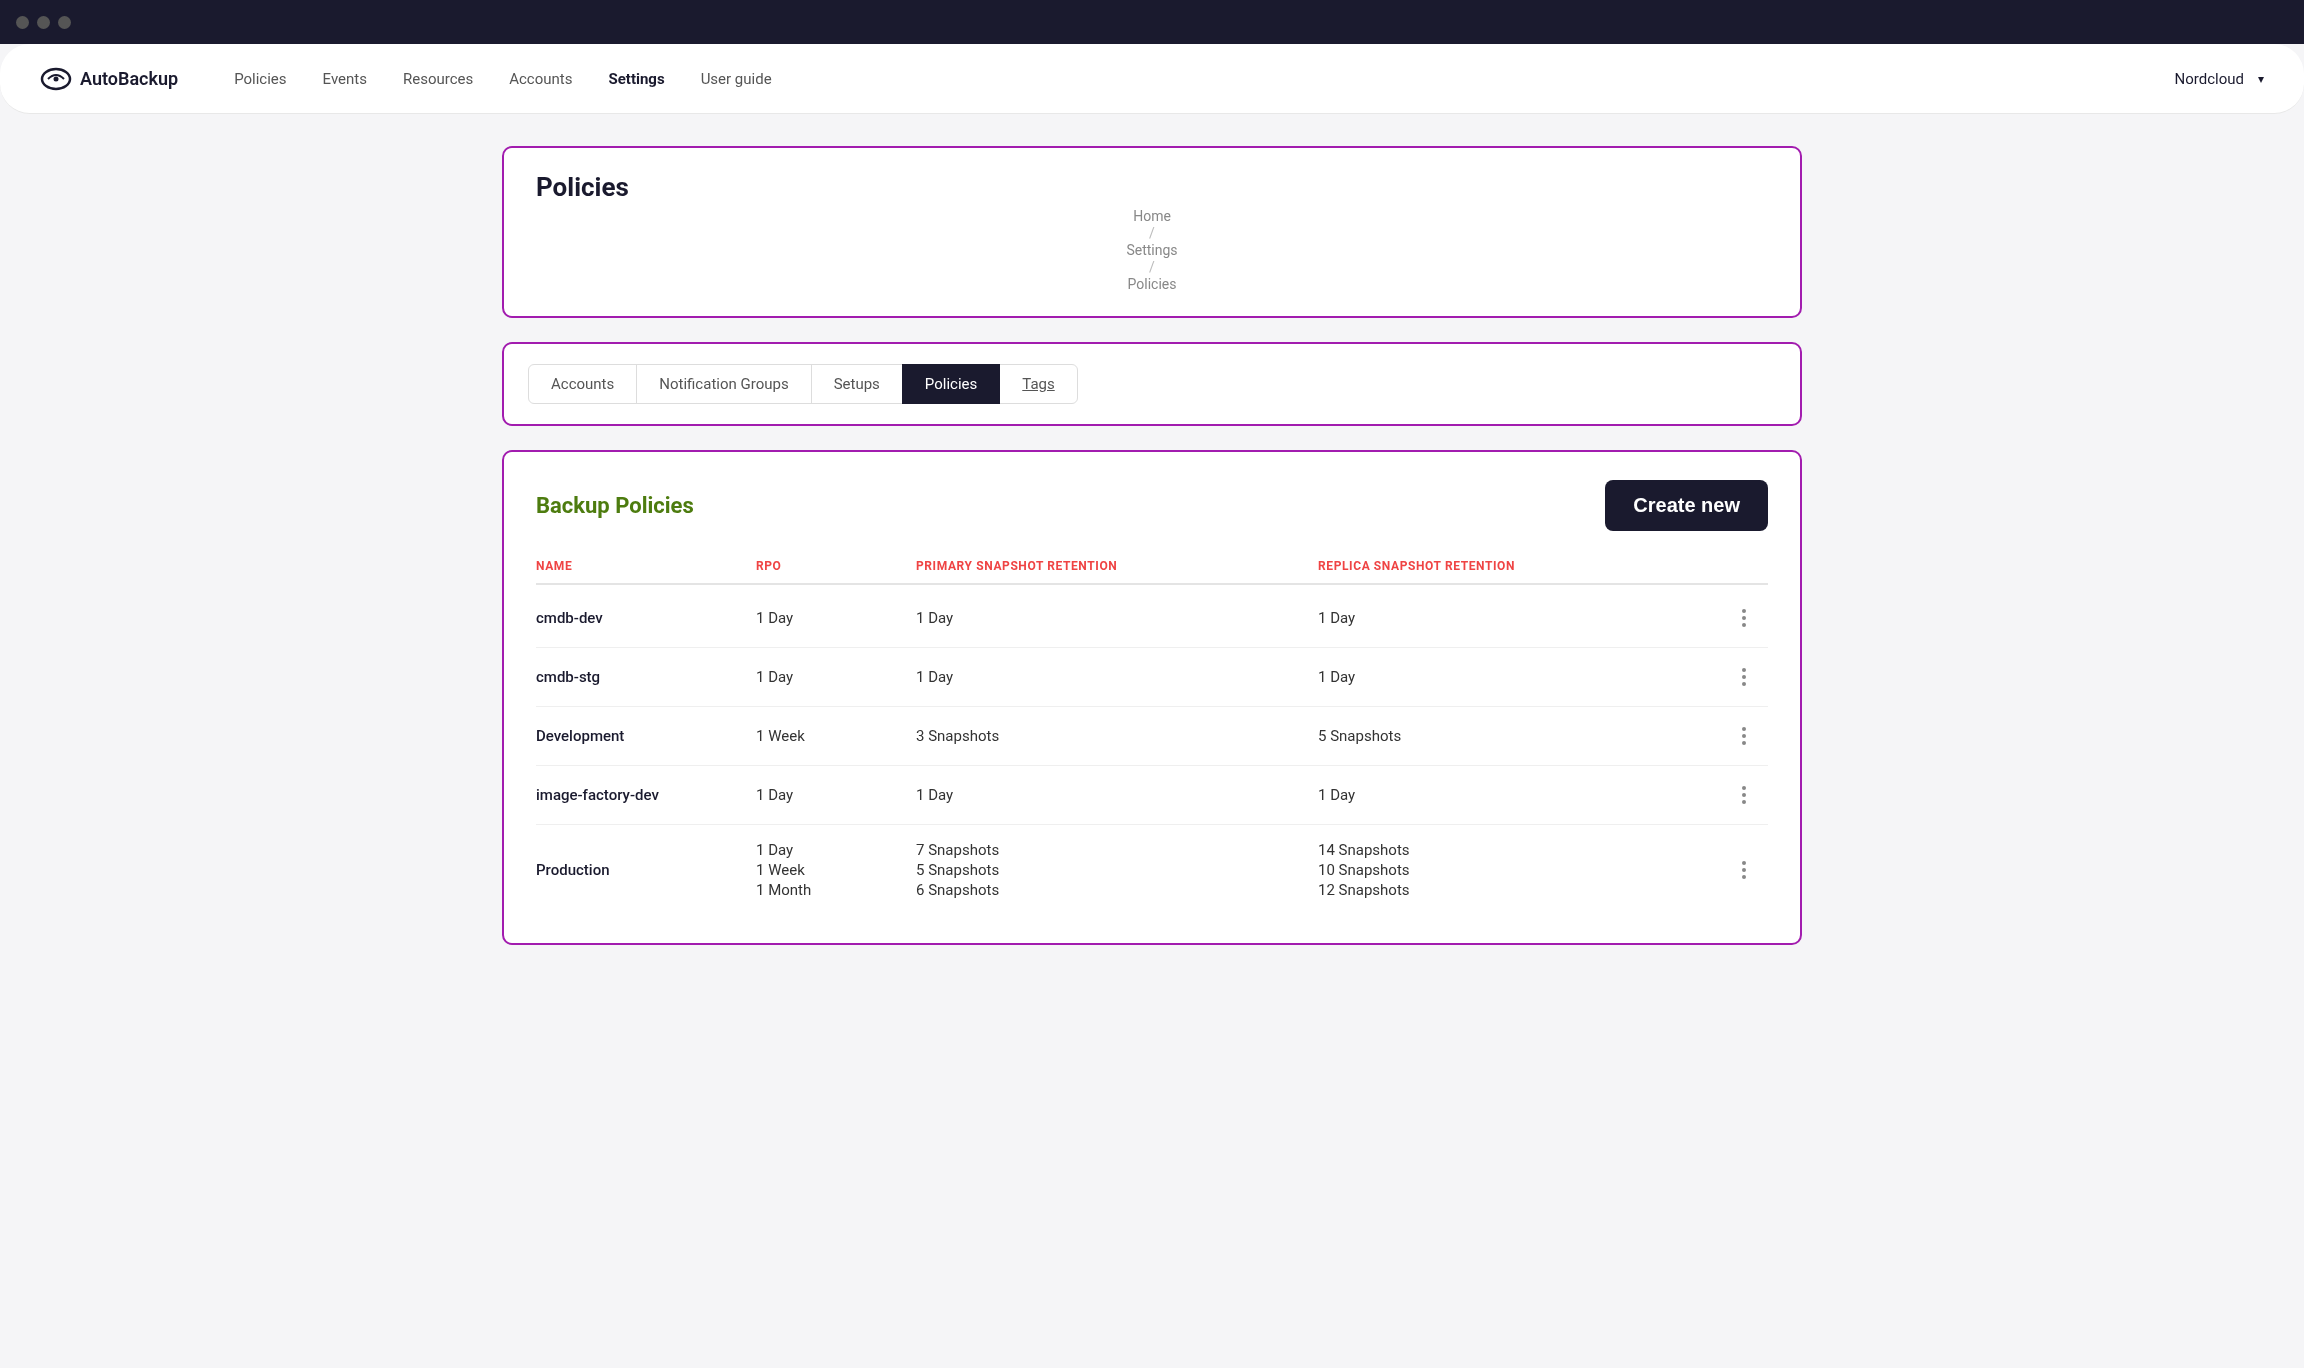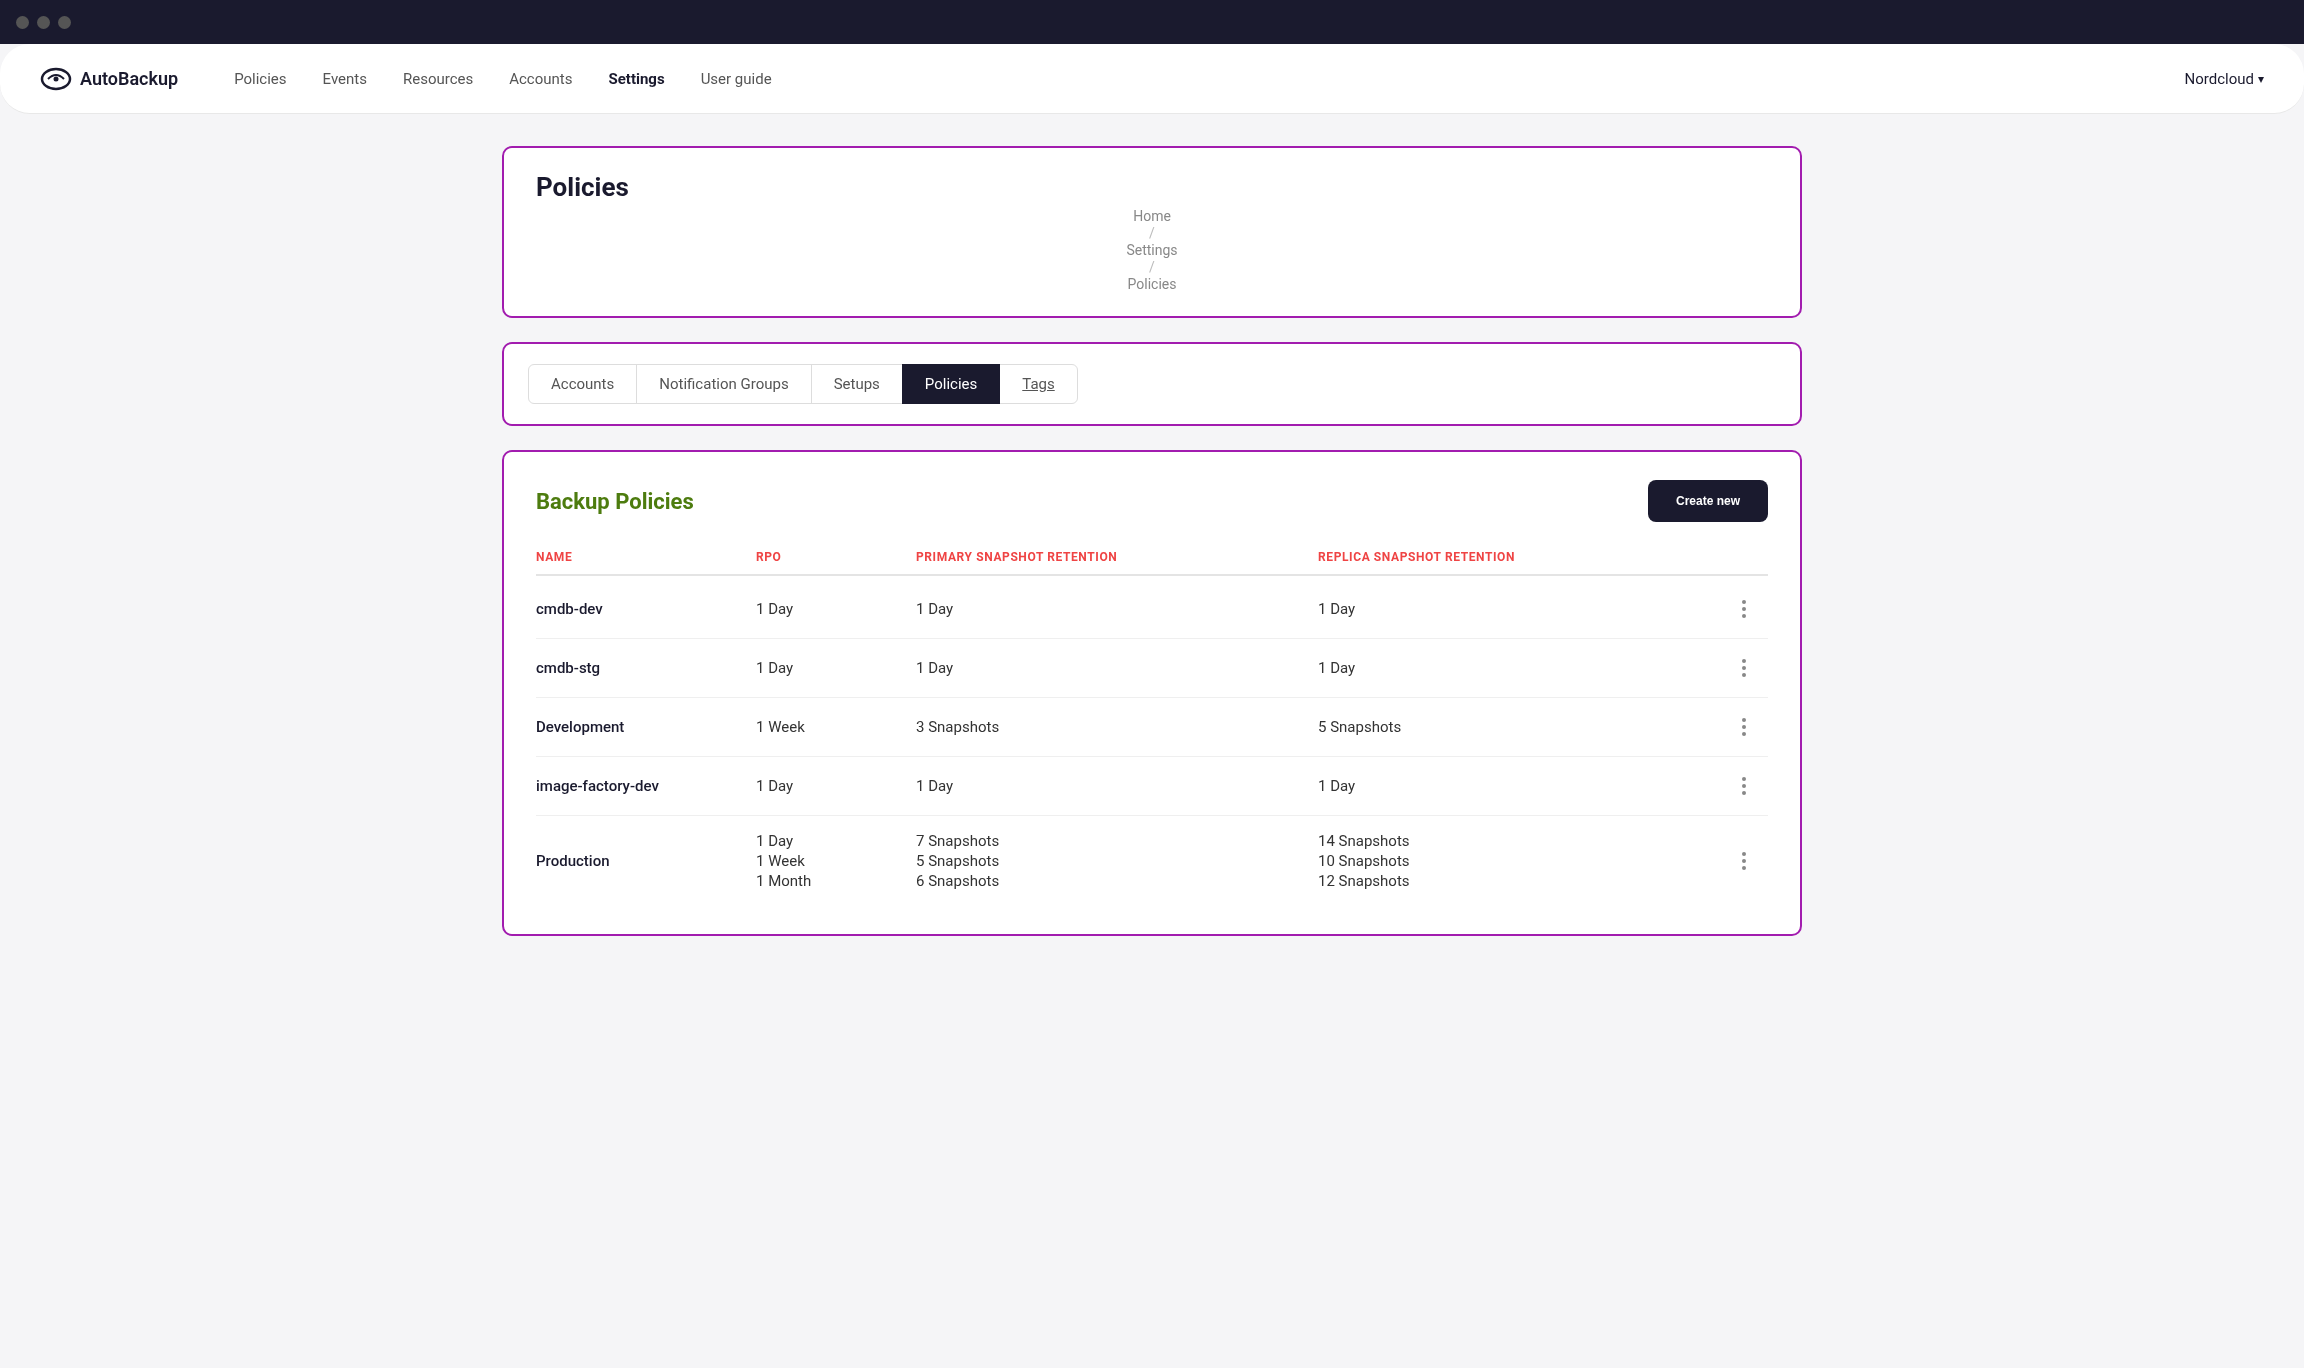--- a/index.html
+++ b/index.html
@@ -71,21 +71,21 @@
       cursor: pointer;
     }
     .nav-item.active {
       color: #1a1a2e;
       font-weight: 700;
     }
     .navbar-right {
       margin-left: auto;
       display: flex;
       align-items: center;
-      gap: 4px;
+      gap: 14px;
       font-size: 15px;
       color: #1a1a2e;
       cursor: pointer;
     }
     .dropdown-arrow {
       font-size: 12px;
     }
 
     
     .page-content {
@@ -169,21 +169,21 @@
       font-size: 22px;
       font-weight: 700;
       color: #4d7c0f;
     }
     .btn-create {
       background: #1a1a2e;
       color: #fff;
       border: none;
       padding: 14px 28px;
       border-radius: 8px;
-      font-size: 12px;
+      font-size: 20px;
       font-weight: 600;
       cursor: pointer;
     }
 
     
     .table-container {
       width: 100%;
     }
     .table-header {
       display: grid;

